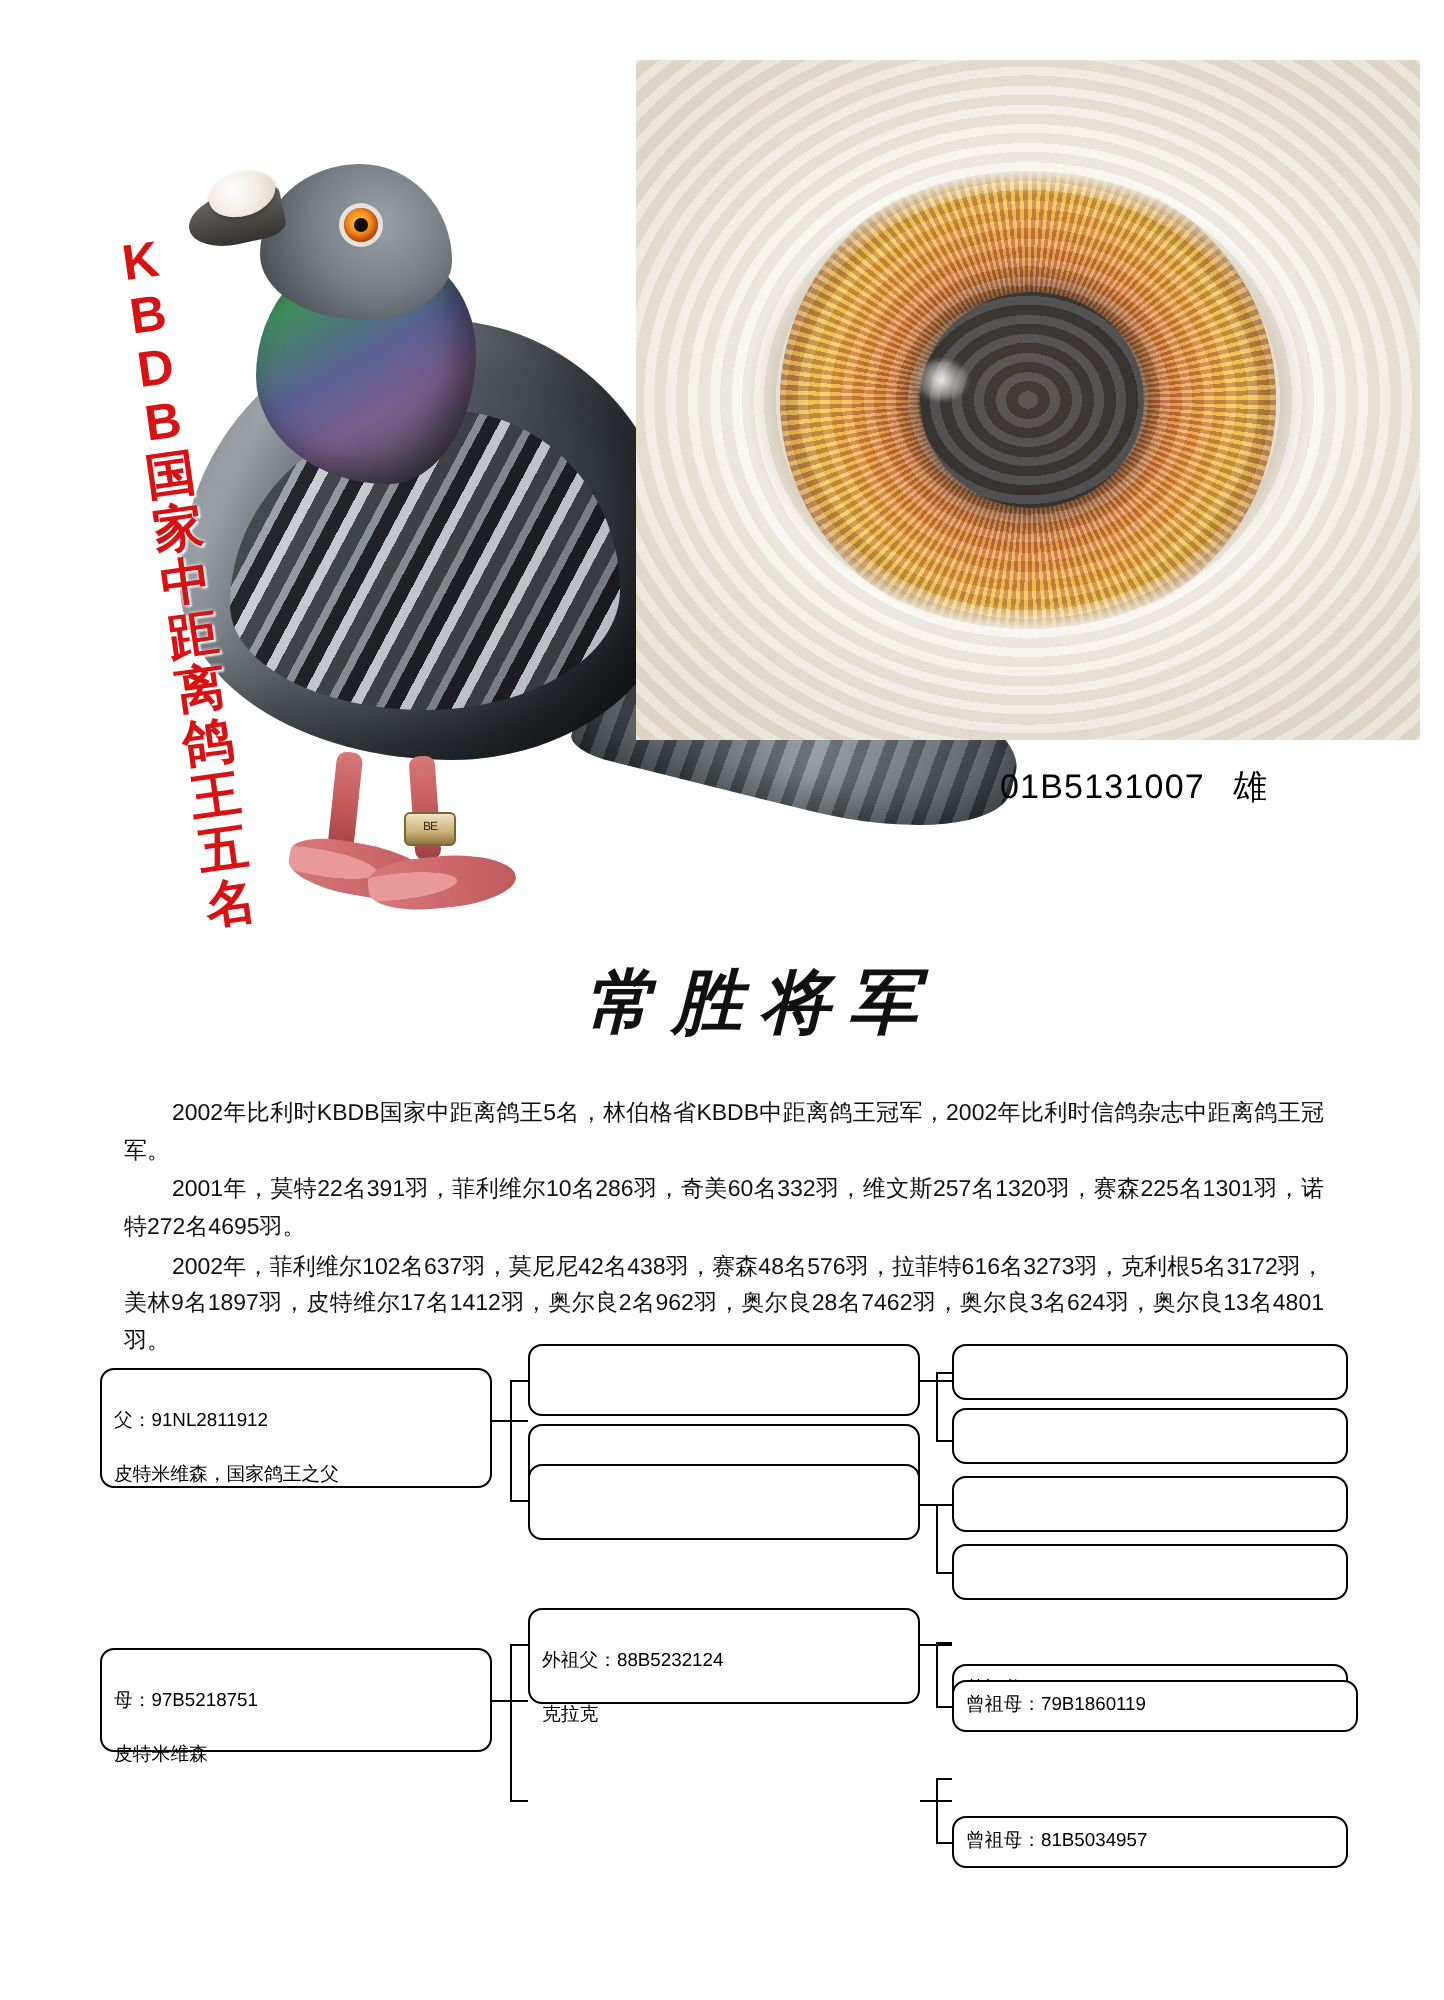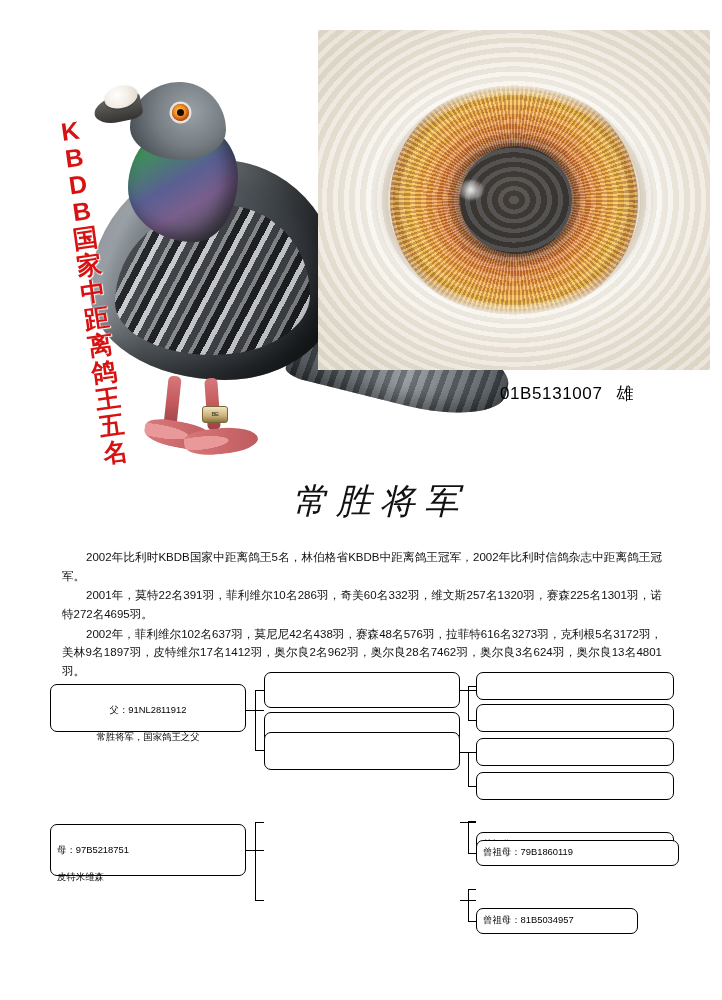--- a/index.html
+++ b/index.html
@@ -264,21 +264,21 @@
   }
   .ring-line .sex { margin-left: 14px; }
 
   
   .nickname {
     position: absolute;
     left: 292px;
     top: 478px;
     font-family: "DejaVu Serif", serif;
     font-size: 35px;
-    font-weight: normal;
+    font-weight: bold;
     font-style: italic;
     letter-spacing: 9px;
     color: #111;
     z-index: 5;
     text-align: center;
   }
 
   
   .body-text {
     position: absolute;
@@ -360,44 +360,48 @@
   <div class="nickname">常胜将军</div>
 
   <div class="body-text">
     <p>2002年比利时KBDB国家中距离鸽王5名，林伯格省KBDB中距离鸽王冠军，2002年比利时信鸽杂志中距离鸽王冠军。</p>
     <p>2001年，莫特22名391羽，菲利维尔10名286羽，奇美60名332羽，维文斯257名1320羽，赛森225名1301羽，诺特272名4695羽。</p>
     <p>2002年，菲利维尔102名637羽，莫尼尼42名438羽，赛森48名576羽，拉菲特616名3273羽，克利根5名3172羽，美林9名1897羽，皮特维尔17名1412羽，奥尔良2名962羽，奥尔良28名7462羽，奥尔良3名624羽，奥尔良13名4801羽。</p>
   </div>
 
   <div class="pedigree">
 
-    <div class="ped-box" style="left:0px; top:12px; width:196px; height:48px;text-align:center;">
+    <div class="ped-box" style="left:0px; top:12px; width:196px; height:60px;">
       <div>父：91NL2811912</div>
-      <div>常胜将军，国家鸽王之父</div>
+      <div>皮特米维森，国家鸽王之父</div>
     </div>
 
     <div class="ped-box" style="left:0px; top:152px; width:196px; height:52px;">
       <div>母：97B5218751</div>
       <div>皮特米维森</div>
     </div>
 
     <div class="ped-box" style="left:214px; top:0px; width:196px; height:36px;"></div>
     <div class="ped-box" style="left:214px; top:40px; width:196px; height:36px;"></div>
     <div class="ped-box" style="left:214px; top:60px; width:196px; height:38px;"></div>
 
+    <div class="ped-box" style="left:214px; top:132px; width:196px; height:48px;">
+      <div>外祖父：88B5232124</div>
+      <div>克拉克</div>
+    </div>
 
 
     <div class="ped-box" style="left:426px; top:0px; width:198px; height:28px;"></div>
     <div class="ped-box" style="left:426px; top:32px; width:198px; height:28px;"></div>
     <div class="ped-box" style="left:426px; top:66px; width:198px; height:28px;"></div>
     <div class="ped-box" style="left:426px; top:100px; width:198px; height:28px;"></div>
 
     <div class="ped-box" style="left:426px; top:136px; width:198px; height:22px;margin-top:24px;">曾祖父：82B294940</div>
     <div class="ped-box" style="left:426px; top:168px; width:203px; height:26px;">曾祖母：79B1860119</div>
-    <div class="ped-box" style="left:426px; top:236px; width:162px; height:26px;">曾祖母：81B5034957</div>
+    <div class="ped-box" style="left:426px; top:236px; width:198px; height:26px;">曾祖母：81B5034957</div>
 
     <div class="ped-line h" style="left:196px; top:38px; width:18px;"></div>
     <div class="ped-line h" style="left:196px; top:178px; width:18px;"></div>
     <div class="ped-line v" style="left:205px; top:18px; height:60px;"></div>
     <div class="ped-line v" style="left:205px; top:150px; height:78px;"></div>
     <div class="ped-line h" style="left:205px; top:18px; width:9px;"></div>
     <div class="ped-line h" style="left:205px; top:78px; width:9px;"></div>
     <div class="ped-line h" style="left:205px; top:150px; width:9px;"></div>
     <div class="ped-line h" style="left:205px; top:228px; width:9px;"></div>
 

